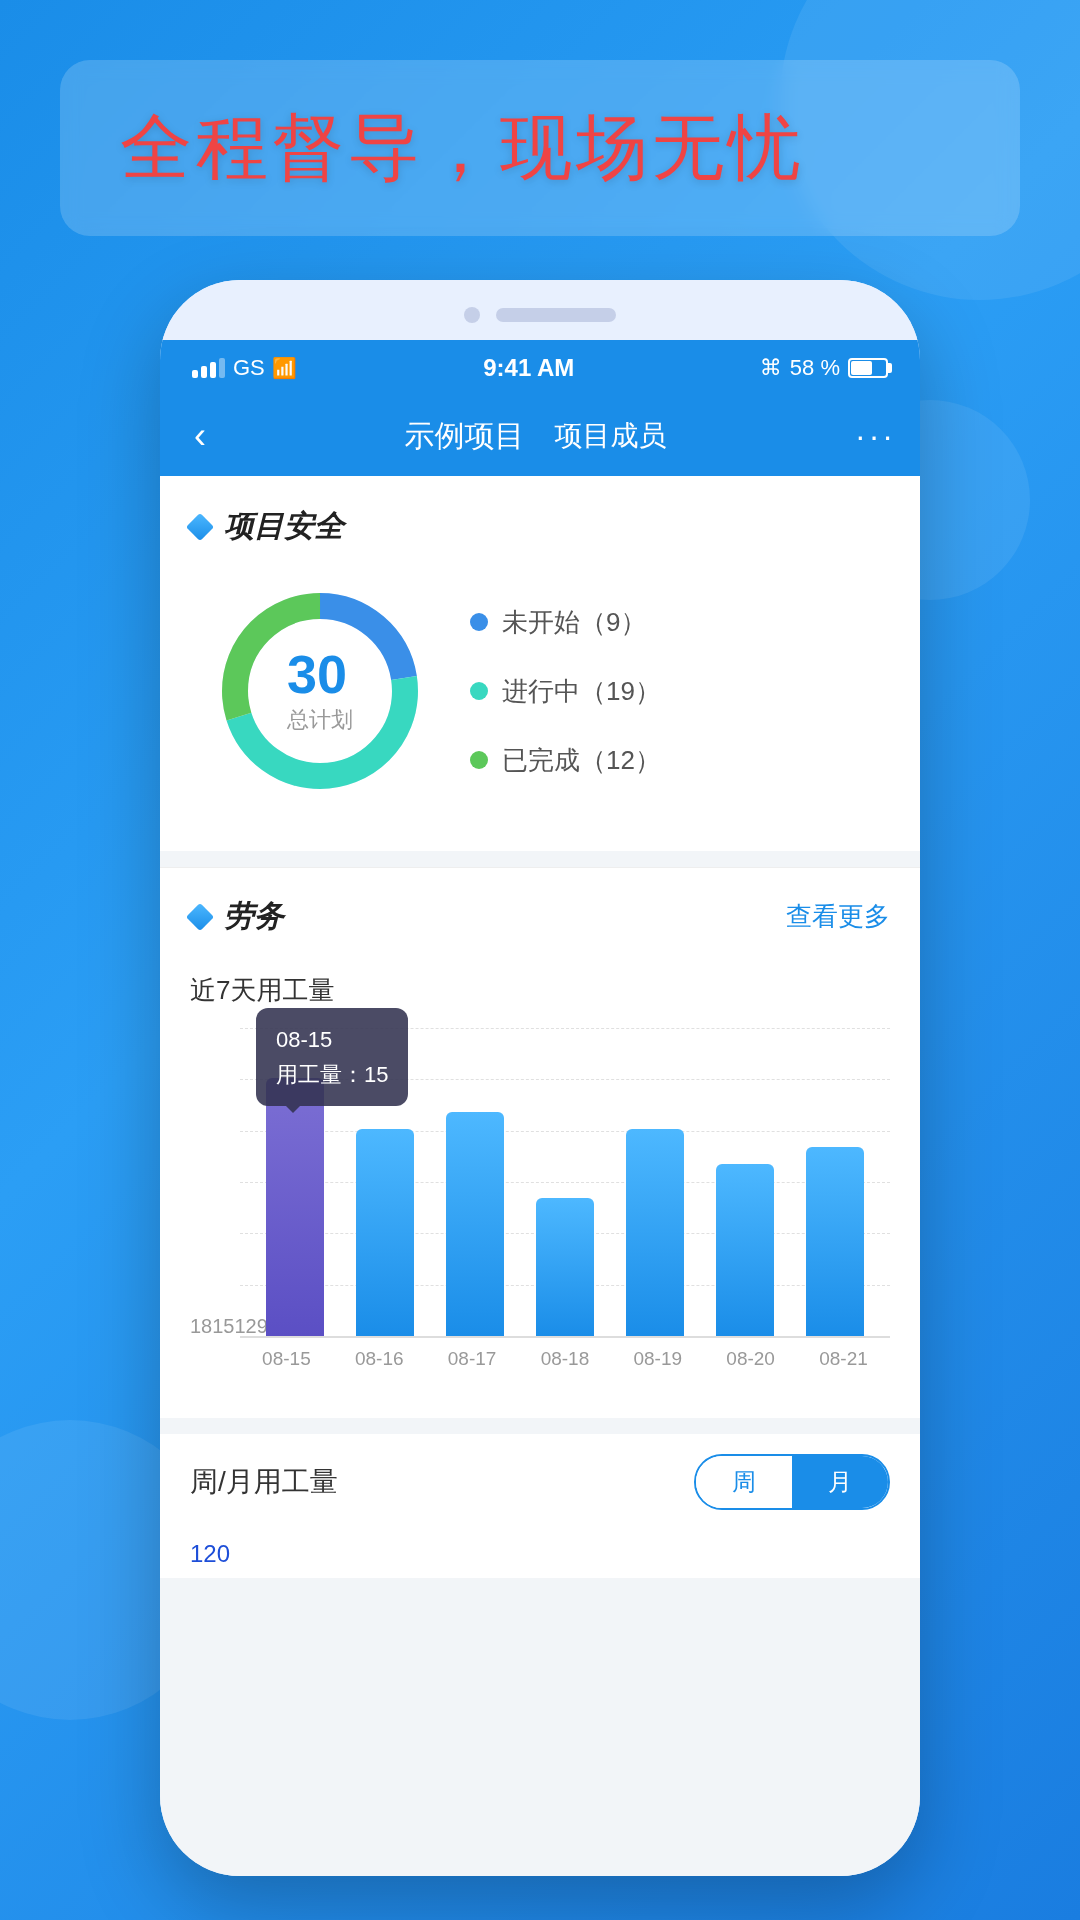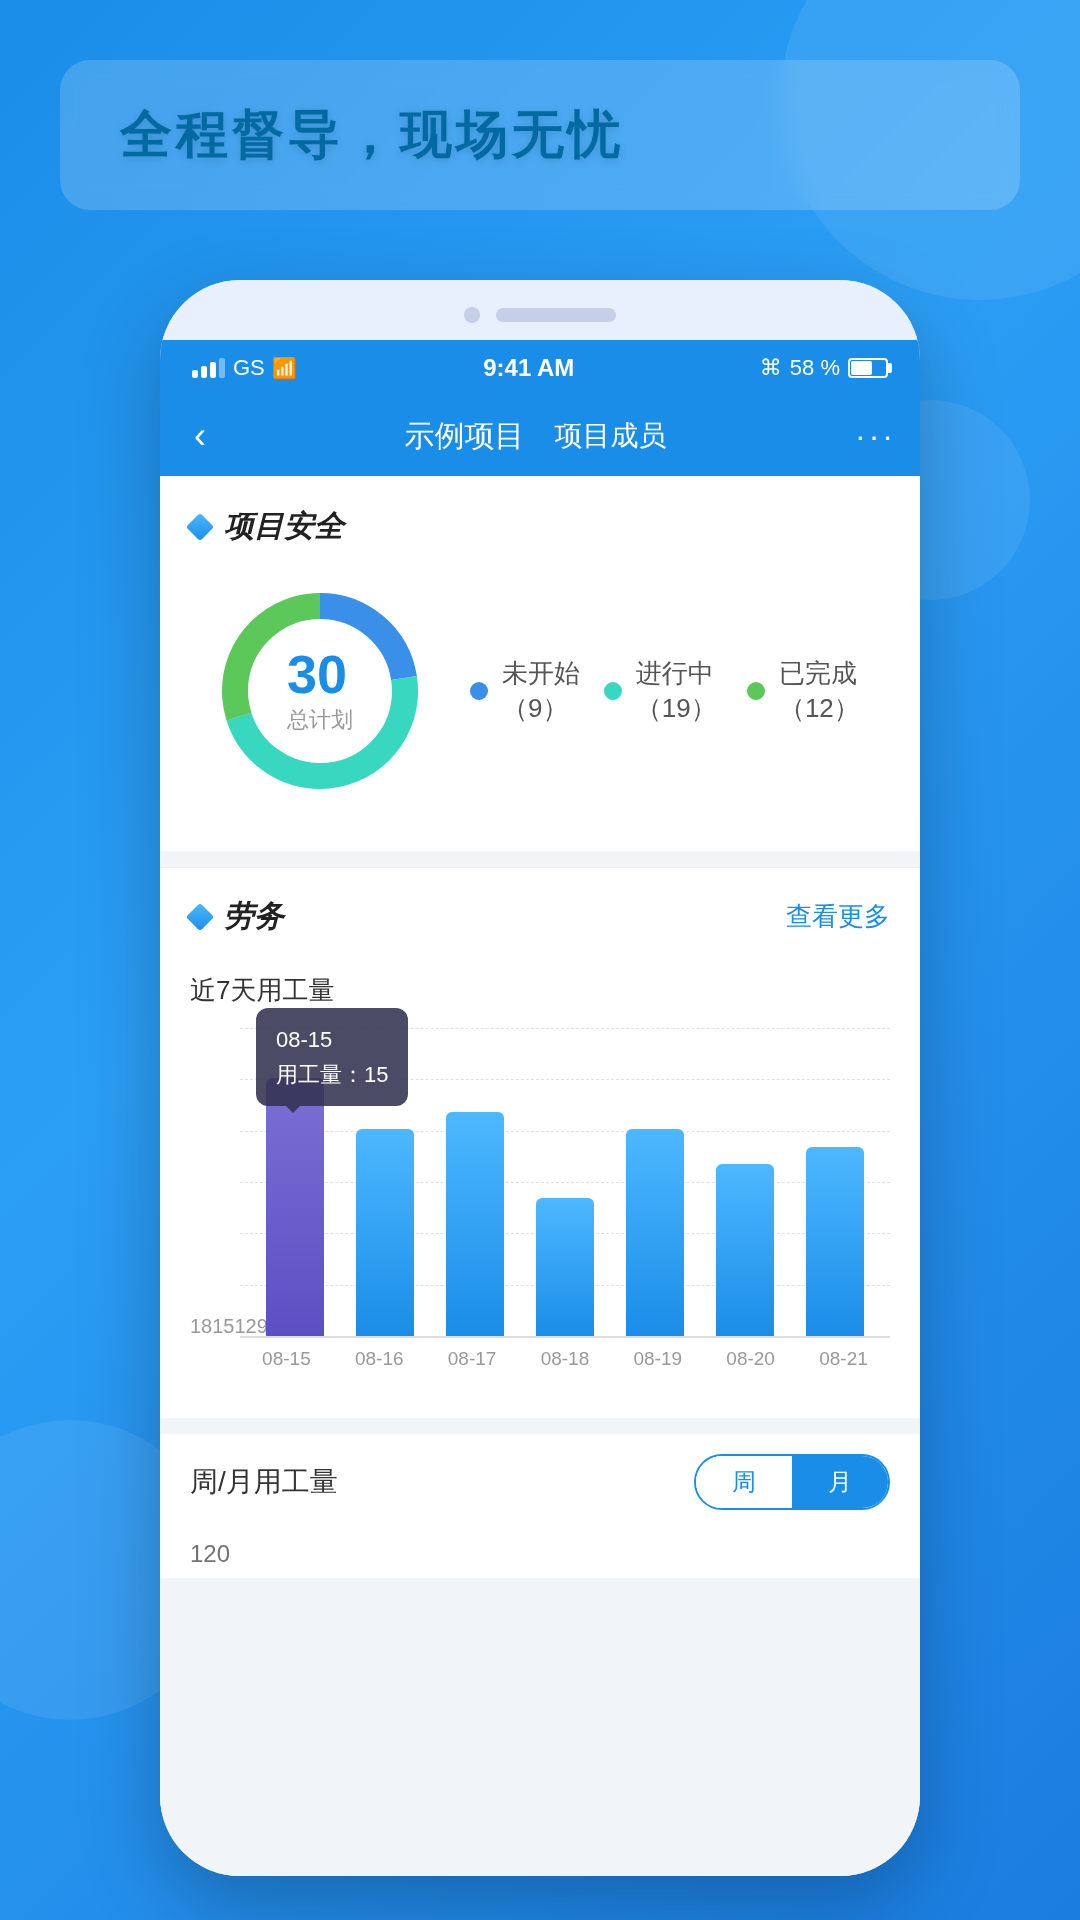--- a/index.html
+++ b/index.html
@@ -26,23 +26,23 @@
       position: absolute;
       top: 60px;
       left: 60px;
       right: 60px;
       background: rgba(255,255,255,0.18);
       border-radius: 30px;
       padding: 40px 60px;
       backdrop-filter: blur(10px);
     }
     .top-banner-text {
-      color: #0369a1;
-      font-size: 52px;
-      font-weight: 700;
+      color: #ef4444;
+      font-size: 72px;
+      font-weight: 400;
       letter-spacing: 4px;
       text-shadow: 0 2px 8px rgba(0,0,0,0.15);
     }
 
     
     .phone-container {
       position: absolute;
       top: 280px;
       left: 50%;
       transform: translateX(-50%);
@@ -210,21 +210,21 @@
       font-weight: 700;
       color: #1a8de8;
       line-height: 1;
     }
     .donut-label {
       font-size: 22px;
       color: #999;
       margin-top: 4px;
     }
 
-    .legend-list { display: flex; flex-direction: row; gap: 20px; }
+    .legend-list { display: flex; flex-direction: column; gap: 34px; }
     .legend-item { display: flex; align-items: center; gap: 14px; font-size: 26px; color: #555; }
     .legend-dot { width: 18px; height: 18px; border-radius: 50%; flex-shrink: 0; }
 
     
     .chart-subtitle {
       font-size: 26px;
       color: #333;
       font-weight: 500;
       margin-bottom: 20px;
       margin-top: 36px;
@@ -522,17 +522,17 @@
 
     <div class="week-month-row">
       <span class="week-month-label">周/月用工量</span>
       <div class="toggle-group">
         <div class="toggle-btn inactive">周</div>
         <div class="toggle-btn active">月</div>
       </div>
     </div>
 
     <div style="padding:10px 30px; background:white;">
-      <span style="font-size:24px;color:#737373;">120</span>
+      <span style="font-size:24px;color:#1d4ed8;">120</span>
     </div>
 
   </div>
 </div>
 
 </body></html>

